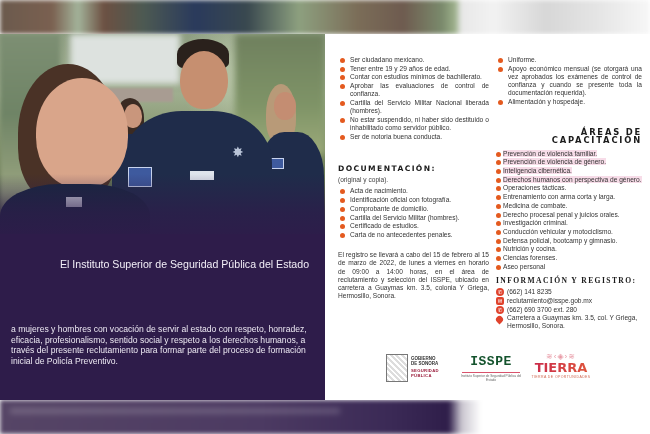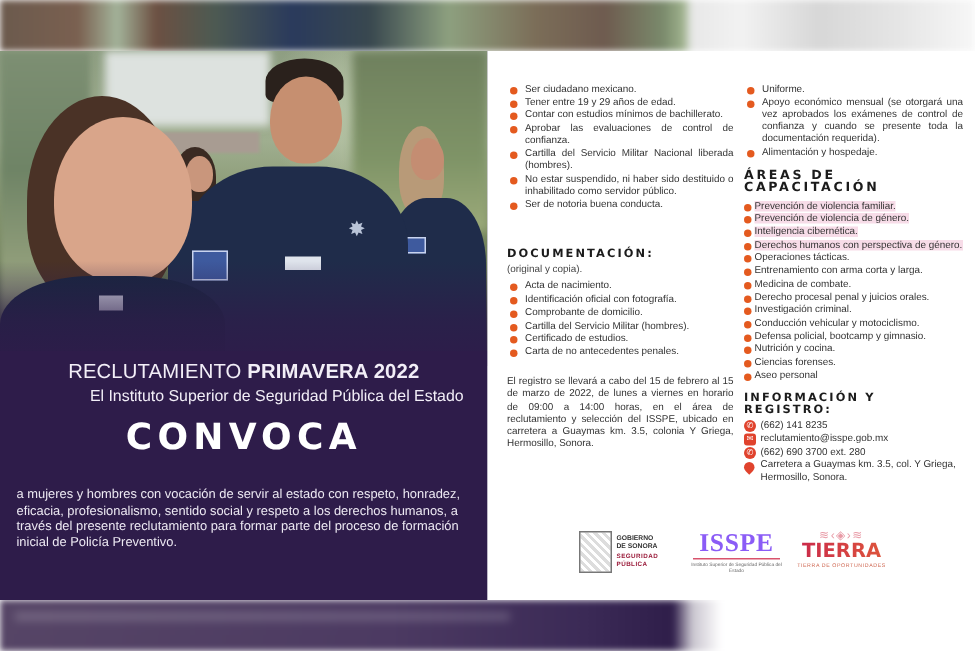--- a/index.html
+++ b/index.html
@@ -144,22 +144,22 @@
     .logos { position: absolute; top: 318px; left: 380px; width: 220px; height: 36px; }
     .logo-gob { position: absolute; left: 6px; top: 2px; width: 60px; height: 30px; }
     .logo-gob .shield {
       position: absolute; left: 0; top: 0; width: 22px; height: 28px;
       border: 1px solid #777; background: repeating-linear-gradient(45deg,#ddd 0 2px,#fff 2px 4px);
     }
     .logo-gob .t1 { position: absolute; left: 25px; top: 2px; font-size: 4.5px; font-weight: bold; color: #333; line-height: 5px; }
     .logo-gob .t2 { position: absolute; left: 25px; top: 14px; font-size: 4.2px; font-weight: bold; color: #9a1b3a; line-height: 5px; letter-spacing: 0.3px; }
     .logo-isspe { position: absolute; left: 80px; top: 1px; width: 62px; height: 32px; text-align: center; }
     .logo-isspe .word {
-      font-family: Liberation Serif, serif; font-weight: bold; font-size: 17px;
-      color: #8b5cf6; letter-spacing: 0.5px; line-height: 18px;
+      font-family: Liberation Mono, monospace; font-weight: bold; font-size: 13px;
+      color: #14532d; letter-spacing: 0.5px; line-height: 18px;
     }
     .logo-isspe .bar { width: 58px; height: 1px; background: #d8536c; margin: 1px auto; }
     .logo-isspe .small { font-size: 3.2px; color: #666; line-height: 4px; }
     .logo-sonora { position: absolute; left: 146px; top: 0; width: 70px; height: 34px; text-align: center; }
     .logo-sonora .orn { color: #e89aa6; font-size: 8px; letter-spacing: 1px; line-height: 9px; }
     .logo-sonora .word {
       font-family: "DejaVu Sans", sans-serif; font-weight: bold; font-size: 13px;
       line-height: 14px;
       background: linear-gradient(90deg, #c8254c, #e05a3a);
       -webkit-background-clip: text; background-clip: text; color: transparent;
@@ -208,23 +208,21 @@
       <div class="person" style="left:10px;top:30px;">
         <div class="hair" style="left:8px;top:0;width:100px;height:140px;background:#4a3226;"></div>
         <div class="face" style="left:26px;top:14px;width:92px;height:110px;background:#d9a58a;"></div>
         <div class="uniform" style="left:-10px;top:120px;width:150px;height:80px;background:#18263f;"></div>
         <div class="nametag" style="left:56px;top:133px;width:16px;height:10px;"></div>
       </div>
     </div>
     <div class="photo-fade"></div>
 
     <div class="panel">
-      <div class="title-line"><span>RECLUTAMIENTO </span><b>PRIMAVERA 2022</b></div>
       <div class="subtitle-line">El Instituto Superior de Seguridad Pública del Estado</div>
-      <div class="convoca">CONVOCA</div>
       <div class="body-text">a mujeres y hombres con vocación de servir al estado con respeto, honradez, eficacia, profesionalismo, sentido social y respeto a los derechos humanos, a través del presente reclutamiento para formar parte del proceso de formación inicial de Policía Preventivo.</div>
     </div>
   </div>
 
   <div class="right-white"></div>
 
   <div class="col col-a" style="top:22px;">
     <ul class="blist" id="req-list">
         <li><span class="dot"></span><span class="txt">Ser ciudadano mexicano.</span></li>
         <li><span class="dot"></span><span class="txt">Tener entre 19 y 29 años de edad.</span></li>
@@ -249,39 +247,39 @@
     <div class="para" style="margin-top:12px;">El registro se llevará a cabo del 15 de febrero al 15 de marzo de 2022, de lunes a viernes en horario de 09:00 a 14:00 horas, en el área de reclutamiento y selección del ISSPE, ubicado en carretera a Guaymas km. 3.5, colonia Y Griega, Hermosillo, Sonora.</div>
   </div>
 
   <div class="col col-b" style="top:22px;">
     <ul class="blist" id="ben-list">
         <li><span class="dot"></span><span class="txt">Uniforme.</span></li>
         <li><span class="dot"></span><span class="txt">Apoyo económico mensual (se otorgará una vez aprobados los exámenes de control de confianza y cuando se presente toda la documentación requerida).</span></li>
         <li><span class="dot"></span><span class="txt">Alimentación y hospedaje.</span></li>
       </ul>
 
-    <div class="heading big" style="margin-top:6px;margin-bottom:5px;">ÁREAS DE CAPACITACIÓN</div>
+    <div class="heading big" style="margin-top:22px;margin-bottom:5px;text-align:right;">ÁREAS DE CAPACITACIÓN</div>
     <ul class="blist tight" id="cap-list">
         <li class="hl"><span class="dot"></span><span class="txt">Prevención de violencia familiar.</span></li>
         <li class="hl"><span class="dot"></span><span class="txt">Prevención de violencia de género.</span></li>
         <li class="hl"><span class="dot"></span><span class="txt">Inteligencia cibernética.</span></li>
         <li class="hl"><span class="dot"></span><span class="txt">Derechos humanos con perspectiva de género.</span></li>
         <li><span class="dot"></span><span class="txt">Operaciones tácticas.</span></li>
         <li><span class="dot"></span><span class="txt">Entrenamiento con arma corta y larga.</span></li>
         <li><span class="dot"></span><span class="txt">Medicina de combate.</span></li>
         <li><span class="dot"></span><span class="txt">Derecho procesal penal y juicios orales.</span></li>
         <li><span class="dot"></span><span class="txt">Investigación criminal.</span></li>
         <li><span class="dot"></span><span class="txt">Conducción vehicular y motociclismo.</span></li>
         <li><span class="dot"></span><span class="txt">Defensa policial, bootcamp y gimnasio.</span></li>
         <li><span class="dot"></span><span class="txt">Nutrición y cocina.</span></li>
         <li><span class="dot"></span><span class="txt">Ciencias forenses.</span></li>
         <li><span class="dot"></span><span class="txt">Aseo personal</span></li>
       </ul>
 
-    <div class="heading" style="margin-top:6px;">INFORMACIÓN Y REGISTRO:</div>
+    <div class="heading" style="margin-top:6px;font-family:Liberation Serif, serif;">INFORMACIÓN Y REGISTRO:</div>
     <div id="info-list">
         <div class="info-row"><span class="ic">✆</span><span>(662) 141 8235</span></div>
         <div class="info-row"><span class="ic mail">✉</span><span>reclutamiento@isspe.gob.mx</span></div>
         <div class="info-row"><span class="ic">✆</span><span>(662) 690 3700 ext. 280</span></div>
         <div class="info-row"><span class="ic pin"></span><span>Carretera a Guaymas km. 3.5, col. Y Griega, Hermosillo, Sonora.</span></div>
       </div>
   </div>
 
   <div class="logos">
     <div class="logo-gob">

